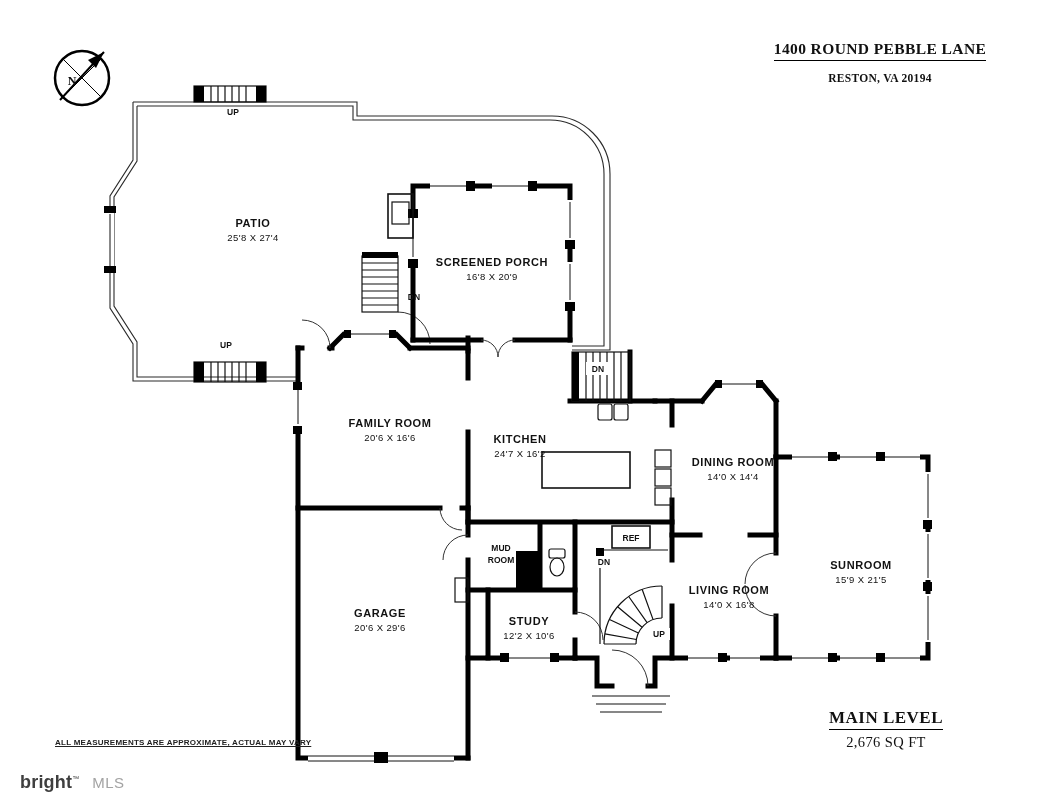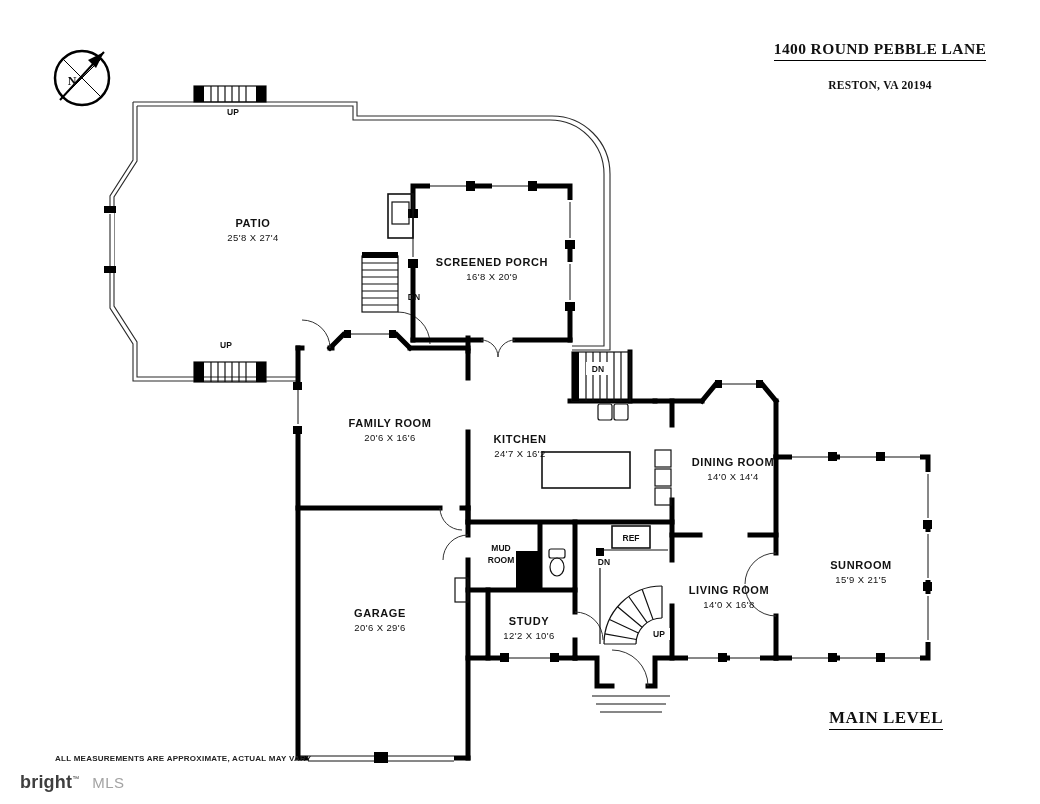--- a/index.html
+++ b/index.html
@@ -15,28 +15,28 @@
   .winrect{fill:#fff;stroke:none;}
   .post{fill:#000;stroke:none;}
   .rname{font:700 11px "Liberation Sans",sans-serif;letter-spacing:.6px;fill:#111;text-anchor:middle;}
   .rdims{font:400 9.5px "Liberation Sans",sans-serif;letter-spacing:.4px;fill:#111;text-anchor:middle;}
   .tiny{font:700 8.5px "Liberation Sans",sans-serif;fill:#111;text-anchor:middle;}
   .ntext{font:700 12px "Liberation Serif",serif;fill:#111;text-anchor:middle;}
   .address{position:absolute;top:40px;right:40px;width:240px;text-align:center;
            font-family:"Liberation Serif",serif;}
   .address .l1{display:inline-block;font-size:15.5px;font-weight:700;letter-spacing:.4px;
                border-bottom:1.6px solid #000;padding-bottom:2px;}
-  .address .l2{font-size:11.5px;font-weight:700;margin-top:18px;letter-spacing:.3px;}
+  .address .l2{font-size:11.5px;font-weight:700;margin-top:11px;letter-spacing:.3px;}
   .mainlevel{position:absolute;top:708px;right:54px;width:200px;text-align:center;
              font-family:"Liberation Serif",serif;}
   .mainlevel .t{display:inline-block;font-size:17px;font-weight:700;letter-spacing:.5px;
                 border-bottom:1.7px solid #000;padding-bottom:1px;}
   .mainlevel .a{font-size:14.5px;margin-top:4px;letter-spacing:.4px;}
-  .disclaimer{position:absolute;left:55px;top:754px;font-size:8px;font-weight:700;
-              letter-spacing:.25px;color:#222;}
+  .disclaimer{position:absolute;left:55px;top:738px;font-size:8px;font-weight:700;
+              letter-spacing:.25px;text-decoration:underline;color:#222;}
   .logo{position:absolute;left:20px;top:772px;font-size:18px;}
   .logo .b{font-weight:700;color:#3f3f3f;letter-spacing:.2px;text-align:right;}
   .logo .tm{font-size:7px;vertical-align:super;color:#3f3f3f;}
   .logo .m{font-size:15px;color:#a3a3a3;letter-spacing:.5px;margin-left:13px;}
 </style>
 </head>
 <body>
 
 <div id="page">
 
@@ -309,20 +309,21 @@
     </g>
   </svg>
 
   <div class="address">
     <span class="l1">1400 ROUND PEBBLE LANE</span><br>
     <div class="l2">RESTON, VA 20194</div>
   </div>
 
   <div class="mainlevel">
     <span class="t">MAIN LEVEL</span><br>
+    <div class="a">2,676 SQ FT</div>
   </div>
 
   <div class="disclaimer">ALL MEASUREMENTS ARE APPROXIMATE, ACTUAL MAY VARY</div>
 
   <div class="logo">
     <span class="b">bright</span><span class="tm">™</span><span class="m">MLS</span>
   </div>
 
 </div>
 

